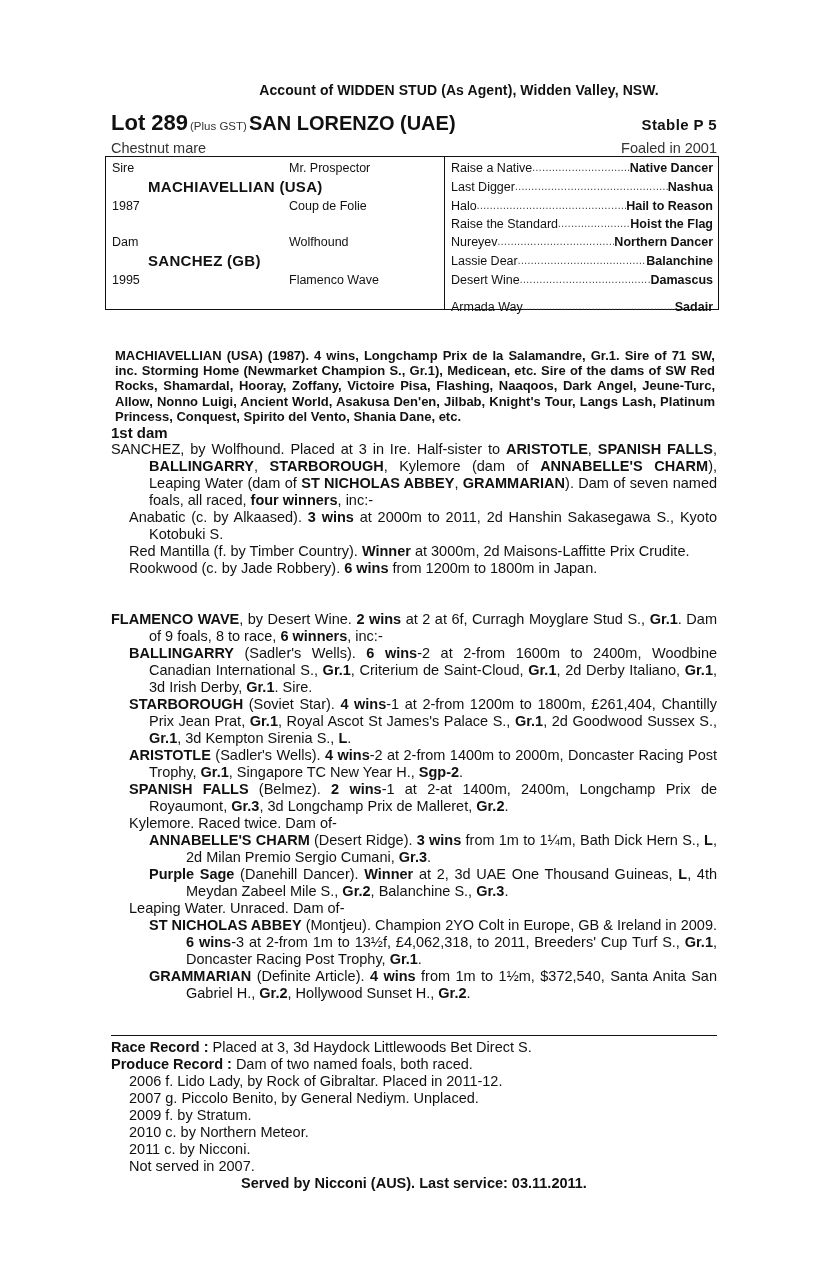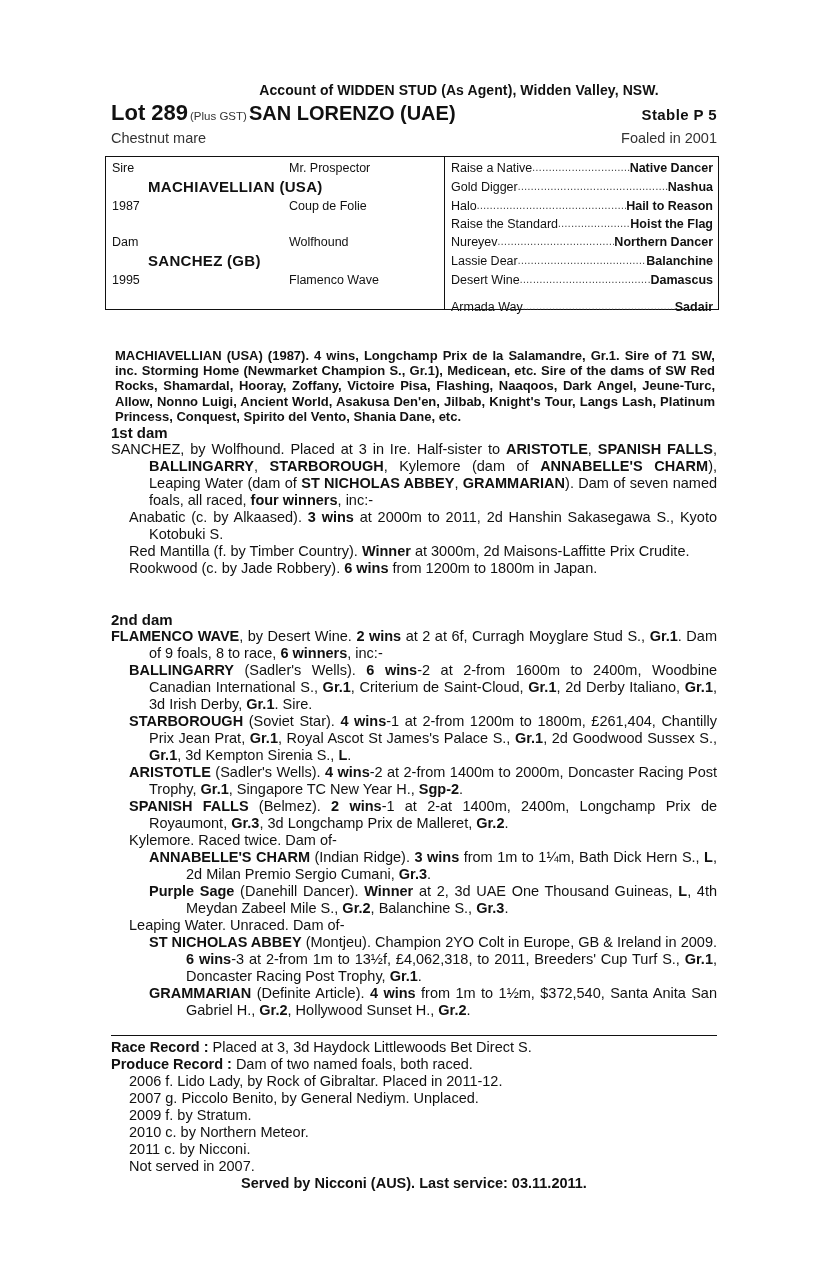--- a/index.html
+++ b/index.html
@@ -3,21 +3,21 @@
 <meta charset="utf-8">
 <style>
   html, body { margin: 0; padding: 0; background: #ffffff; }
   body {
     width: 827px; height: 1270px; position: relative; overflow: hidden;
     font-family: "Liberation Sans", sans-serif; color: #111;
   }
   .page { position: absolute; left: 111px; top: 82px; width: 606px; }
   .account { text-align: center; font-weight: bold; font-size: 14px; margin-left: 90px; letter-spacing: 0.1px; }
   .titlerow { display: flex; align-items: baseline; margin-top: 2px; }
-  .lot { font-weight: bold; font-size: 22px; }
+  .lot { font-weight: bold; font-size: 22px; margin-top: 10px; }
   .gst { font-size: 11.5px; color: #333; margin: 0 2px; }
   .horse { font-weight: bold; font-size: 20px; }
   .stable { margin-left: auto; font-weight: bold; font-size: 15px; letter-spacing: 0.4px; }
   .subrow { display: flex; font-size: 14.5px; color: #333; margin-top: 4px; }
   .subrow .right { margin-left: auto; }
 
   .pedigree { position: absolute; left: 105px; top: 156px; width: 612px; height: 152px; border: 1.3px solid #111; }
   .ped-row { position: absolute; left: 0; width: 100%; font-size: 12.5px; height: 18px; line-height: 18px; }
   .ped-row .c1 { position: absolute; left: 6px; }
   .ped-row .c2 { position: absolute; left: 183px; }
@@ -65,21 +65,21 @@
     <span class="c2">Mr. Prospector</span>
     <span class="c3">
         <span class="a">Raise a Native</span>
         <span class="dots"></span>
         <span class="b">Native Dancer</span>
       </span>
   </div>
   <div class="ped-row" style="top:21px">
     <span class="c1 ped-big">MACHIAVELLIAN (USA)</span>
     <span class="c3">
-        <span class="a">Gold Digger</span>
+        <span class="a">Last Digger</span>
         <span class="dots"></span>
         <span class="b">Nashua</span>
       </span>
   </div>
   <div class="ped-row" style="top:40px">
     <span class="c1">1987</span>
     <span class="c2">Coup de Folie</span>
     <span class="c3">
         <span class="a">Halo</span>
         <span class="dots"></span>
@@ -132,28 +132,27 @@
 
 <div class="section" style="top:424px">
   <div class="h">1st dam</div>
   <div class="hang1 rich"><span>SANCHEZ, by Wolfhound. Placed at 3 in Ire. Half-sister to </span><span class="b">ARISTOTLE</span><span>, </span><span class="b">SPANISH FALLS</span><span>, </span><span class="b">BALLINGARRY</span><span>, </span><span class="b">STARBOROUGH</span><span>, Kylemore (dam of </span><span class="b">ANNABELLE'S CHARM</span><span>), Leaping Water (dam of </span><span class="b">ST NICHOLAS ABBEY</span><span>, </span><span class="b">GRAMMARIAN</span><span>). Dam of seven named foals, all raced, </span><span class="b">four winners</span><span>, inc:-</span></div>
   <div class="hangI1 rich"><span>Anabatic (c. by Alkaased). </span><span class="b">3 wins</span><span> at 2000m to 2011, 2d Hanshin Sakasegawa S., Kyoto Kotobuki S.</span></div>
   <div class="hangI1 rich"><span>Red Mantilla (f. by Timber Country). </span><span class="b">Winner</span><span> at 3000m, 2d Maisons-Laffitte Prix Crudite.</span></div>
   <div class="hangI1 rich"><span>Rookwood (c. by Jade Robbery). </span><span class="b">6 wins</span><span> from 1200m to 1800m in Japan.</span></div>
 </div>
 
 <div class="section" style="top:611px">
-  <div class="h">2nd dam</div>
   <div class="hang1 rich"><span class="b">FLAMENCO WAVE</span><span>, by Desert Wine. </span><span class="b">2 wins</span><span> at 2 at 6f, Curragh Moyglare Stud S., </span><span class="b">Gr.1</span><span>. Dam of 9 foals, 8 to race, </span><span class="b">6 winners</span><span>, inc:-</span></div>
   <div class="hangI1 rich"><span class="b">BALLINGARRY</span><span> (Sadler's Wells). </span><span class="b">6 wins</span><span>-2 at 2-from 1600m to 2400m, Woodbine Canadian International S., </span><span class="b">Gr.1</span><span>, Criterium de Saint-Cloud, </span><span class="b">Gr.1</span><span>, 2d Derby Italiano, </span><span class="b">Gr.1</span><span>, 3d Irish Derby, </span><span class="b">Gr.1</span><span>. Sire.</span></div>
   <div class="hangI1 rich"><span class="b">STARBOROUGH</span><span> (Soviet Star). </span><span class="b">4 wins</span><span>-1 at 2-from 1200m to 1800m, £261,404, Chantilly Prix Jean Prat, </span><span class="b">Gr.1</span><span>, Royal Ascot St James's Palace S., </span><span class="b">Gr.1</span><span>, 2d Goodwood Sussex S., </span><span class="b">Gr.1</span><span>, 3d Kempton Sirenia S., </span><span class="b">L</span><span>.</span></div>
   <div class="hangI1 rich"><span class="b">ARISTOTLE</span><span> (Sadler's Wells). </span><span class="b">4 wins</span><span>-2 at 2-from 1400m to 2000m, Doncaster Racing Post Trophy, </span><span class="b">Gr.1</span><span>, Singapore TC New Year H., </span><span class="b">Sgp-2</span><span>.</span></div>
   <div class="hangI1 rich"><span class="b">SPANISH FALLS</span><span> (Belmez). </span><span class="b">2 wins</span><span>-1 at 2-at 1400m, 2400m, Longchamp Prix de Royaumont, </span><span class="b">Gr.3</span><span>, 3d Longchamp Prix de Malleret, </span><span class="b">Gr.2</span><span>.</span></div>
   <div class="ind1">Kylemore. Raced twice. Dam of-</div>
-  <div class="hangD rich"><span class="b">ANNABELLE'S CHARM</span><span> (Indian Ridge). </span><span class="b">3 wins</span><span> from 1m to 1¼m, Bath Dick Hern S., </span><span class="b">L</span><span>, 2d Milan Premio Sergio Cumani, </span><span class="b">Gr.3</span><span>.</span></div>
+  <div class="hangD rich"><span class="b">ANNABELLE'S CHARM</span><span> (Desert Ridge). </span><span class="b">3 wins</span><span> from 1m to 1¼m, Bath Dick Hern S., </span><span class="b">L</span><span>, 2d Milan Premio Sergio Cumani, </span><span class="b">Gr.3</span><span>.</span></div>
   <div class="hangD rich"><span class="b">Purple Sage</span><span> (Danehill Dancer). </span><span class="b">Winner</span><span> at 2, 3d UAE One Thousand Guineas, </span><span class="b">L</span><span>, 4th Meydan Zabeel Mile S., </span><span class="b">Gr.2</span><span>, Balanchine S., </span><span class="b">Gr.3</span><span>.</span></div>
   <div class="ind1">Leaping Water. Unraced. Dam of-</div>
   <div class="hangD rich"><span class="b">ST NICHOLAS ABBEY</span><span> (Montjeu). Champion 2YO Colt in Europe, GB &amp; Ireland in 2009. </span><span class="b">6 wins</span><span>-3 at 2-from 1m to 13½f, £4,062,318, to 2011, Breeders' Cup Turf S., </span><span class="b">Gr.1</span><span>, Doncaster Racing Post Trophy, </span><span class="b">Gr.1</span><span>.</span></div>
   <div class="hangD rich"><span class="b">GRAMMARIAN</span><span> (Definite Article). </span><span class="b">4 wins</span><span> from 1m to 1½m, $372,540, Santa Anita San Gabriel H., </span><span class="b">Gr.2</span><span>, Hollywood Sunset H., </span><span class="b">Gr.2</span><span>.</span></div>
 </div>
 
 <div class="rule"></div>
 
 <div class="section" style="top:1039px">
   <div><span class="b">Race Record :</span><span> Placed at 3, 3d Haydock Littlewoods Bet Direct S.</span></div>

